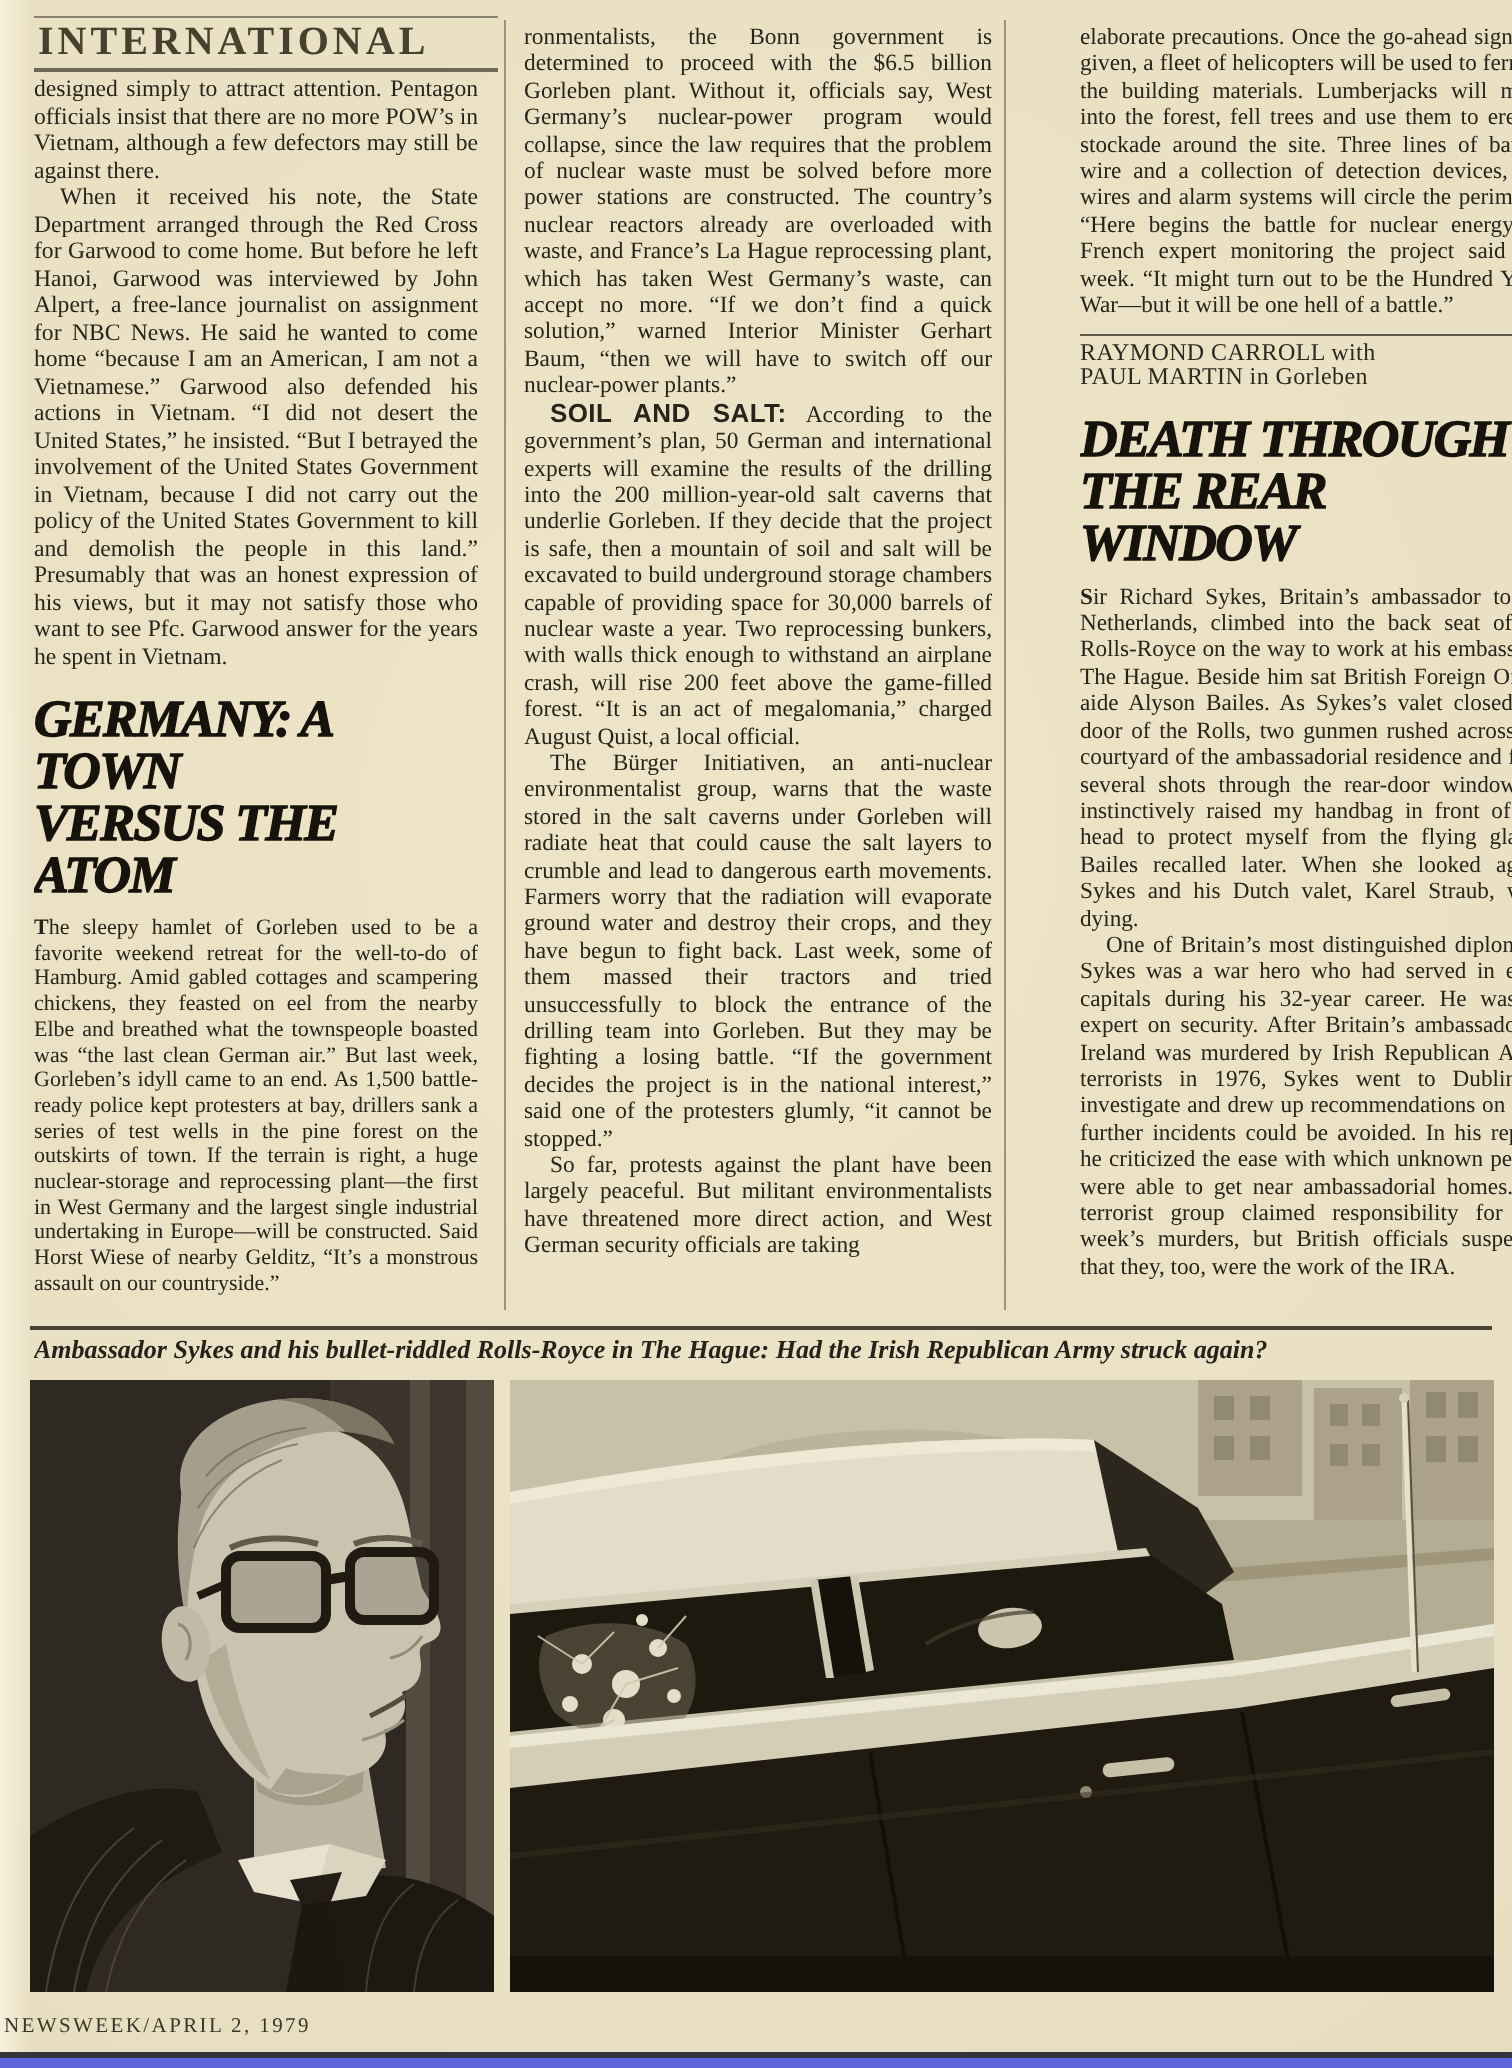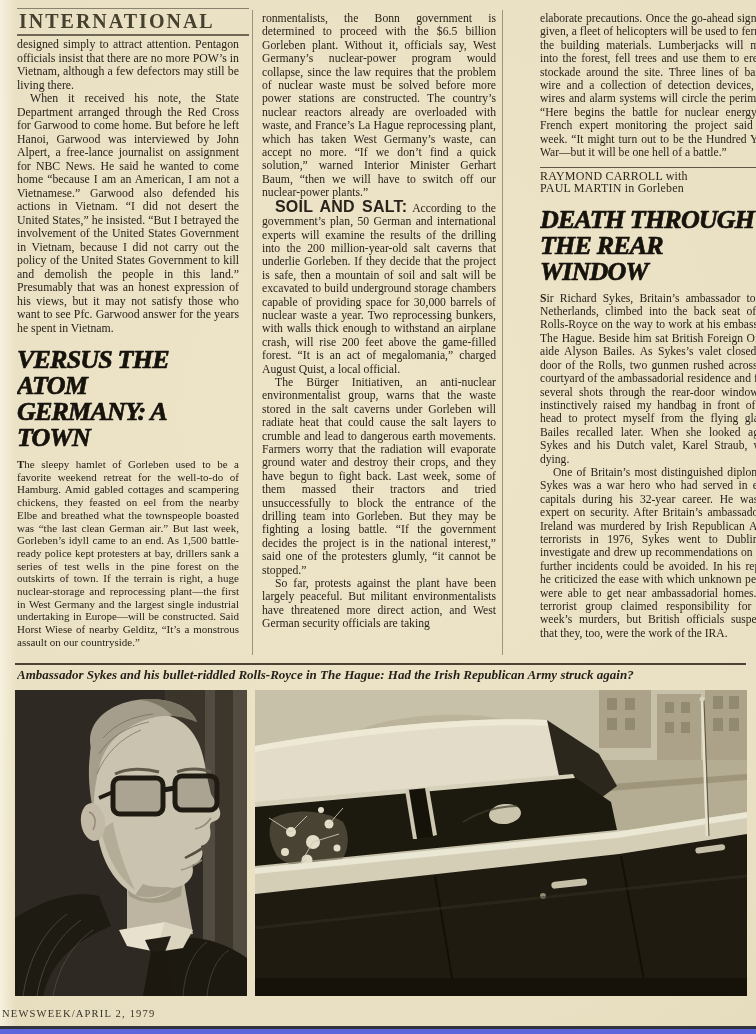--- a/index.html
+++ b/index.html
@@ -28,21 +28,21 @@
   .indent{text-indent:13px;}
   .lead::first-letter{font-weight:700;}
   .tight{font-size:11px;line-height:12.7px;margin-top:6px;}
   .byline{margin-top:24px;border-top:1.5px solid #5f5849;padding-top:3px;
     font-size:12px;line-height:11.6px;letter-spacing:0.2px;color:#2e2820;text-align:left;}
   .col-right .byline{margin-top:8px;}
   .headline{margin:12px 0 7px;font-style:italic;font-weight:700;
     font-family:Liberation Serif, serif;font-size:26px;line-height:26px;
     color:#16120c;letter-spacing:-0.8px;-webkit-text-stroke:0.7px #16120c;text-align:left;}
   .hl-line{display:block;}
-  .kicker{font-family:"Liberation Sans",sans-serif;font-weight:700;font-size:16px;
+  .kicker{font-family:"Liberation Sans",sans-serif;font-weight:700;font-size:13px;
     letter-spacing:0.2px;}
   
   .caption-rule{position:absolute;left:15px;top:663px;width:731px;height:2px;background:#4a4336;}
   .caption{position:absolute;left:17px;top:667px;width:729px;margin:0;
     font:700 italic 13px/16px "Liberation Serif",serif;color:#26211a;white-space:nowrap;overflow:hidden;}
   .photo{position:absolute;top:690px;margin:0;line-height:0;}
   .photo-left{left:15px;}
   .photo-right{left:255px;}
   
   .footer-issue{position:absolute;left:2px;top:1008px;font:400 10.5px "Liberation Serif",serif;
@@ -62,25 +62,25 @@
   <header class="intl">
     <div class="intl-rule top"></div>
     <h1 class="intl-title">INTERNATIONAL</h1>
     <div class="intl-rule"></div>
   </header>
 
   <div class="vrule v1"></div>
   <div class="vrule v2"></div>
 
   <section class="col col-left">
-    <p class="para">designed simply to attract attention. Pentagon officials insist that there are no more POW’s in Vietnam, although a few defectors may still be living there.</p>
+    <p class="para">designed simply to attract attention. Pentagon officials insist that there are no more POW’s in Vietnam, although a few defectors may still be against there.</p>
     <p class="para indent">When it received his note, the State Department arranged through the Red Cross for Garwood to come home. But before he left Hanoi, Garwood was interviewed by John Alpert, a free-lance journalist on assignment for NBC News. He said he wanted to come home “because I am an American, I am not a Vietnamese.” Garwood also defended his actions in Vietnam. “I did not desert the United States,” he insisted. “But I betrayed the involvement of the United States Government in Vietnam, because I did not carry out the policy of the United States Government to kill and demolish the people in this land.” Presumably that was an honest expression of his views, but it may not satisfy those who want to see Pfc. Garwood answer for the years he spent in Vietnam.</p>
     <h2 class="headline">
+      <span class="hl-line">GERMANY: A TOWN</span>
       <span class="hl-line">VERSUS THE ATOM</span>
-      <span class="hl-line">GERMANY: A TOWN</span>
     </h2>
     <p class="para lead tight">The sleepy hamlet of Gorleben used to be a favorite weekend retreat for the well-to-do of Hamburg. Amid gabled cottages and scampering chickens, they feasted on eel from the nearby Elbe and breathed what the townspeople boasted was “the last clean German air.” But last week, Gorleben’s idyll came to an end. As 1,500 battle-ready police kept protesters at bay, drillers sank a series of test wells in the pine forest on the outskirts of town. If the terrain is right, a huge nuclear-storage and reprocessing plant—the first in West Germany and the largest single industrial undertaking in Europe—will be constructed. Said Horst Wiese of nearby Gelditz, “It’s a monstrous assault on our countryside.”</p>
 
   </section>
 
   <section class="col col-mid">
     <p class="para">ronmentalists, the Bonn government is determined to proceed with the $6.5 billion Gorleben plant. Without it, officials say, West Germany’s nuclear-power program would collapse, since the law requires that the problem of nuclear waste must be solved before more power stations are constructed. The country’s nuclear reactors already are overloaded with waste, and France’s La Hague reprocessing plant, which has taken West Germany’s waste, can accept no more. “If we don’t find a quick solution,” warned Interior Minister Gerhart Baum, “then we will have to switch off our nuclear-power plants.”</p>
     <p class="para indent"><span class="kicker">SOIL AND SALT:</span> <span>According to the government’s plan, 50 German and international experts will examine the results of the drilling into the 200 million-year-old salt caverns that underlie Gorleben. If they decide that the project is safe, then a mountain of soil and salt will be excavated to build underground storage chambers capable of providing space for 30,000 barrels of nuclear waste a year. Two reprocessing bunkers, with walls thick enough to withstand an airplane crash, will rise 200 feet above the game-filled forest. “It is an act of megalomania,” charged August Quist, a local official.</span></p>
     <p class="para indent">The Bürger Initiativen, an anti-nuclear environmentalist group, warns that the waste stored in the salt caverns under Gorleben will radiate heat that could cause the salt layers to crumble and lead to dangerous earth movements. Farmers worry that the radiation will evaporate ground water and destroy their crops, and they have begun to fight back. Last week, some of them massed their tractors and tried unsuccessfully to block the entrance of the drilling team into Gorleben. But they may be fighting a losing battle. “If the government decides the project is in the national interest,” said one of the protesters glumly, “it cannot be stopped.”</p>
     <p class="para indent">So far, protests against the plant have been largely peaceful. But militant environmentalists have threatened more direct action, and West German security officials are taking</p>

